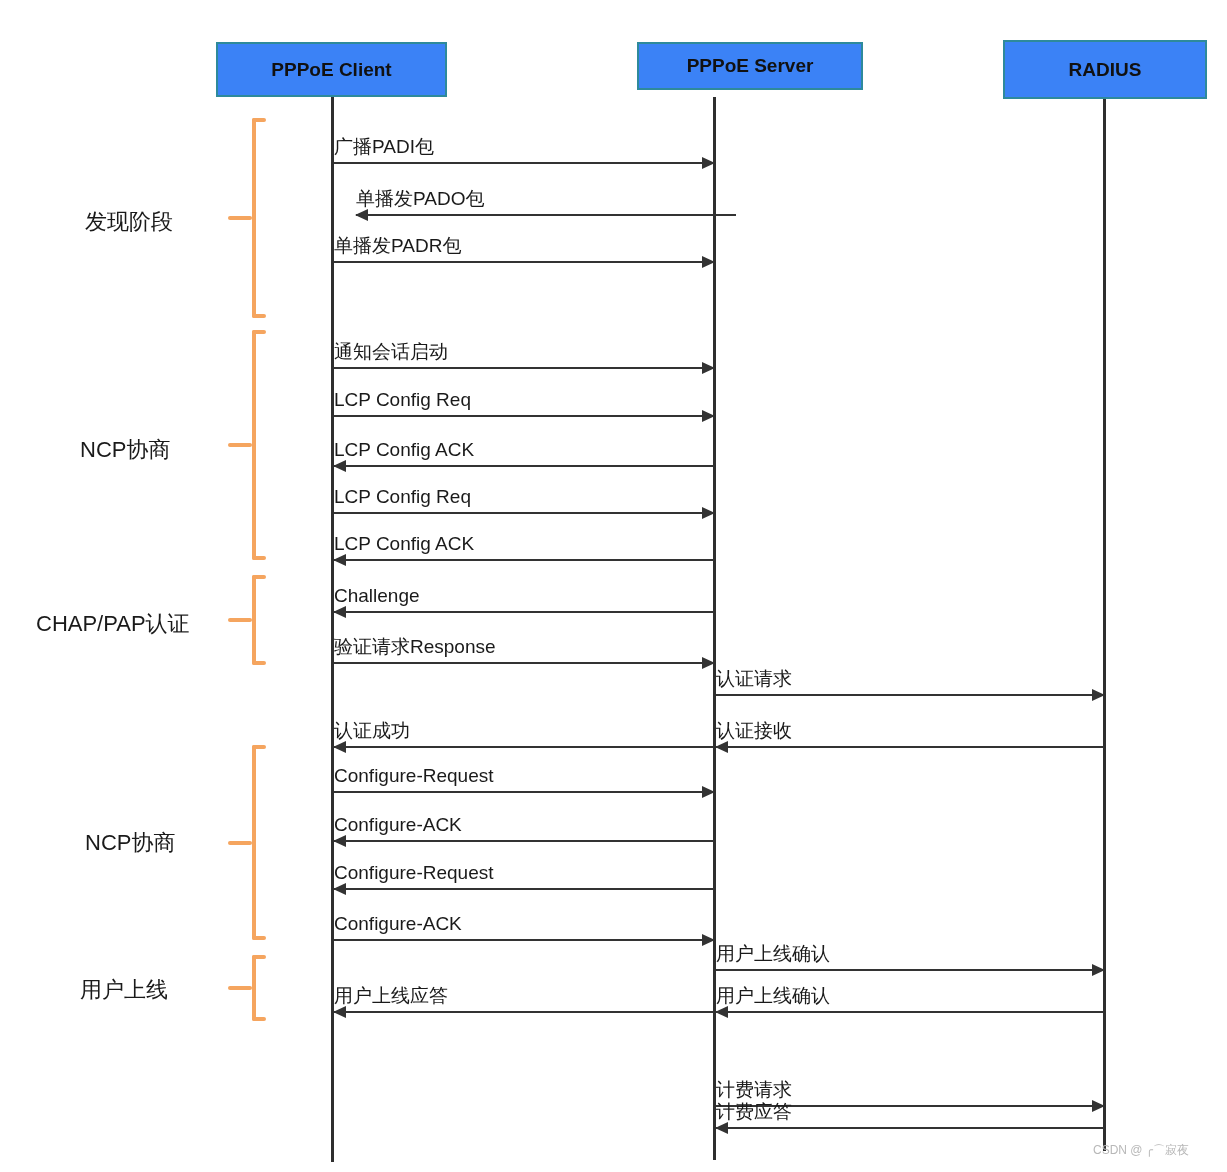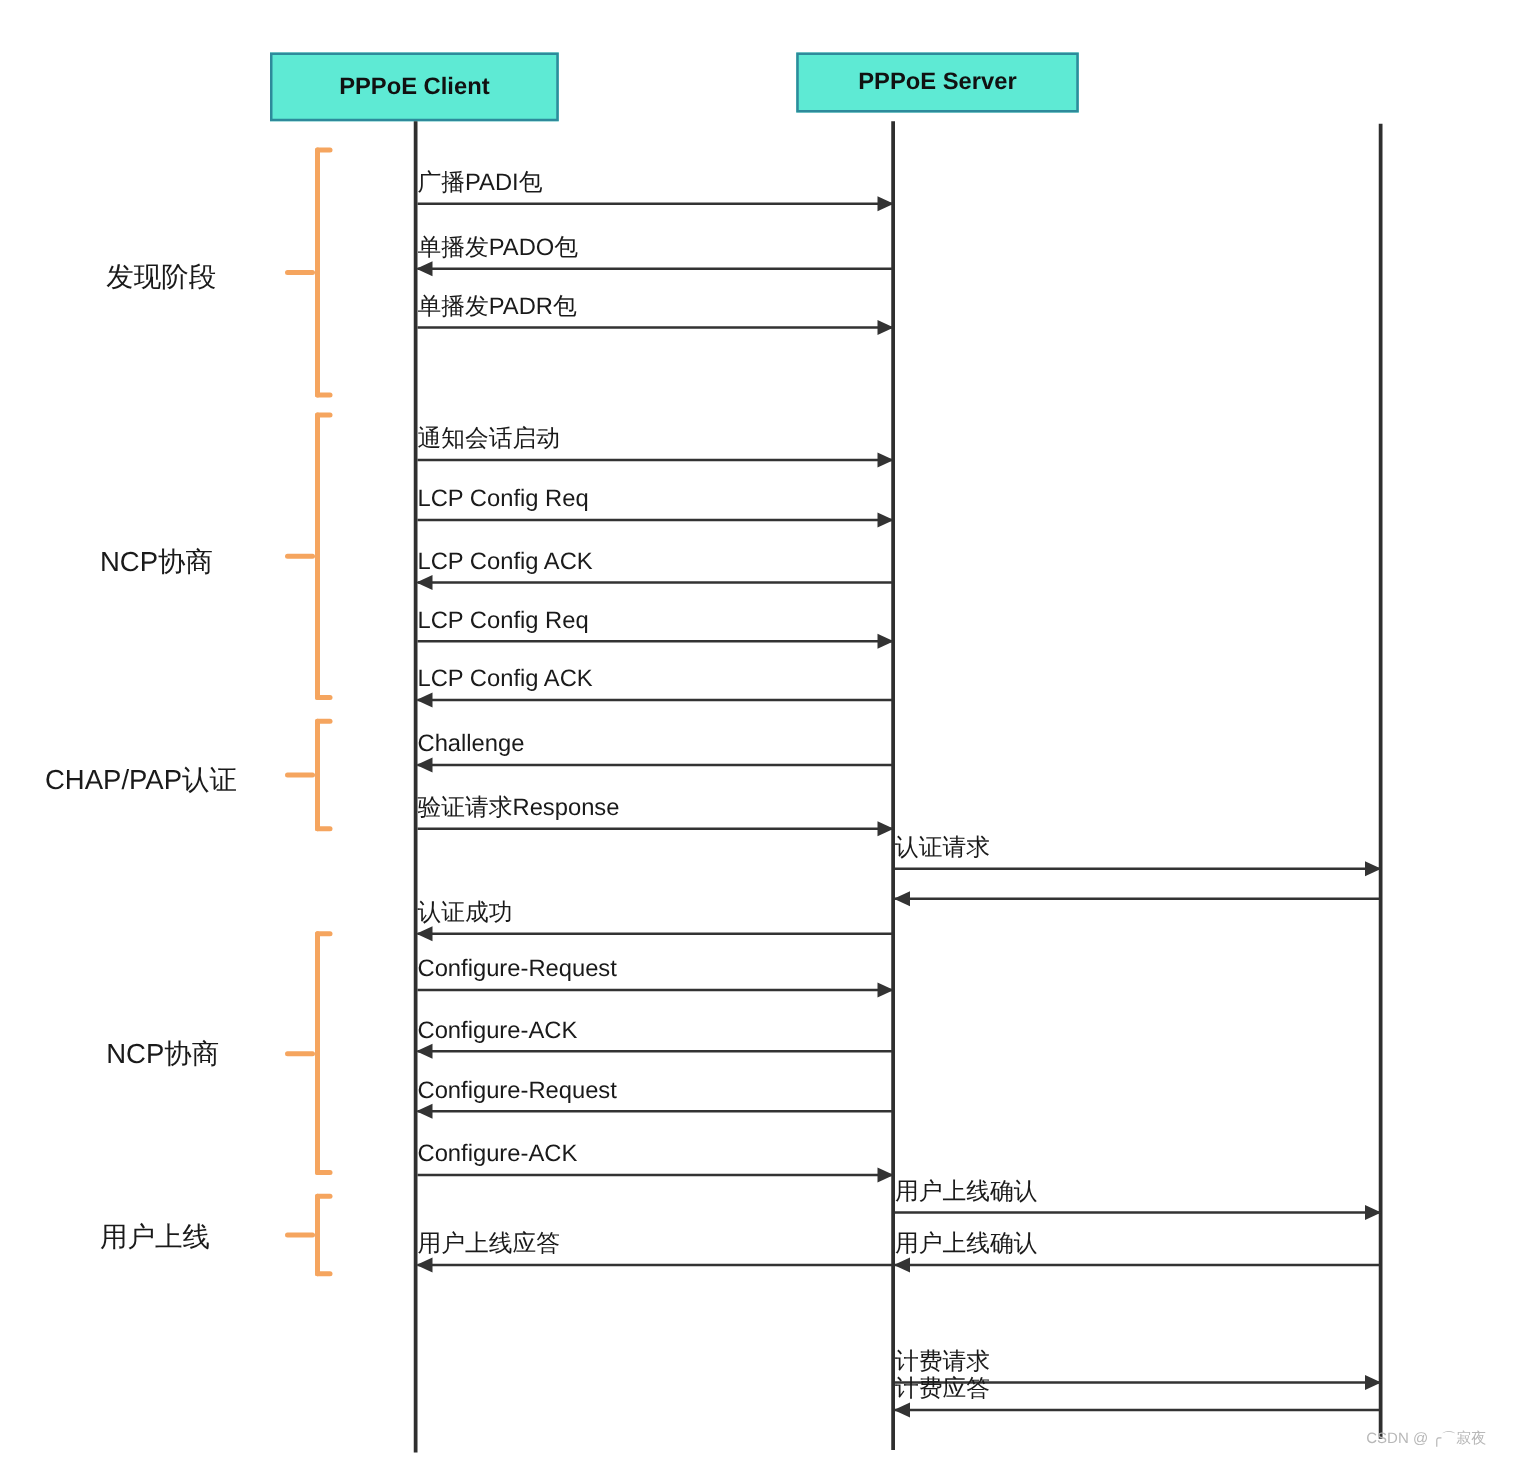--- a/index.html
+++ b/index.html
@@ -7,21 +7,21 @@
     position:relative;
     width:1227px;height:1172px;
     background:#ffffff;
     font-family:"Liberation Sans","DejaVu Sans",sans-serif;
     color:#1a1a1a;
     overflow:hidden;
   }
   
   .actor-box{
     position:absolute;
-    background:#5eead4;
+    background:#3b82f6;
     border:2px solid #2e8a9b;
     display:flex;align-items:center;justify-content:center;
     font-size:19px;font-weight:700;color:#111;
     box-sizing:border-box;
   }
   
   .lifeline{position:absolute;width:3px;background:#2f2f2f;}
   
   .msg{position:absolute;}
   .msg-label{
@@ -48,20 +48,23 @@
 <body>
 
 <div id="canvas">
 
   <div class="actor-box" style="left:216px;top:42px;width:231px;height:55px;">
     <span>PPPoE Client</span>
   </div>
   <div class="actor-box" style="left:637px;top:42px;width:226px;height:48px;">
     <span>PPPoE Server</span>
   </div>
+  <div class="actor-box" style="left:1003px;top:40px;width:204px;height:59px;">
+    <span>RADIUS</span>
+  </div>
 
   <div class="lifeline" style="left:331px;top:97px;height:1065px;"></div>
   <div class="lifeline" style="left:713px;top:97px;height:1063px;"></div>
   <div class="lifeline" style="left:1103px;top:99px;height:1052px;"></div>
 
   <div class="bracket" style="left:252px;top:118px;height:200px;">
     <span class="bar"></span>
     <span class="hook-top"></span>
     <span class="hook-bottom"></span>
     <span class="tick"></span>
@@ -96,21 +99,21 @@
   <div class="phase-label" style="left:36px;top:611px;">CHAP/PAP认证</div>
   <div class="phase-label" style="left:85px;top:830px;">NCP协商</div>
   <div class="phase-label" style="left:80px;top:977px;">用户上线</div>
 
   <div class="msg right" style="left:334px;top:134px;width:380px;">
     <div class="msg-label">广播PADI包</div>
     <div class="msg-line">
         <span class="head"></span>
       </div>
   </div>
-  <div class="msg left" style="left:334px;top:186px;width:380px;">
+  <div class="msg left" style="left:334px;top:186px;width:380px;padding-left:22px;">
     <div class="msg-label">单播发PADO包</div>
     <div class="msg-line">
         <span class="head"></span>
       </div>
   </div>
   <div class="msg right" style="left:334px;top:233px;width:380px;">
     <div class="msg-label">单播发PADR包</div>
     <div class="msg-line">
         <span class="head"></span>
       </div>
@@ -194,20 +197,21 @@
       </div>
   </div>
 
   <div class="msg right" style="left:716px;top:666px;width:388px;">
     <div class="msg-label">认证请求</div>
     <div class="msg-line">
         <span class="head"></span>
       </div>
   </div>
   <div class="msg left" style="left:716px;top:718px;width:388px;">
+    <div class="msg-label">认证接收</div>
     <div class="msg-line">
         <span class="head"></span>
       </div>
   </div>
   <div class="msg right" style="left:716px;top:941px;width:388px;">
     <div class="msg-label">用户上线确认</div>
     <div class="msg-line">
         <span class="head"></span>
       </div>
   </div>

